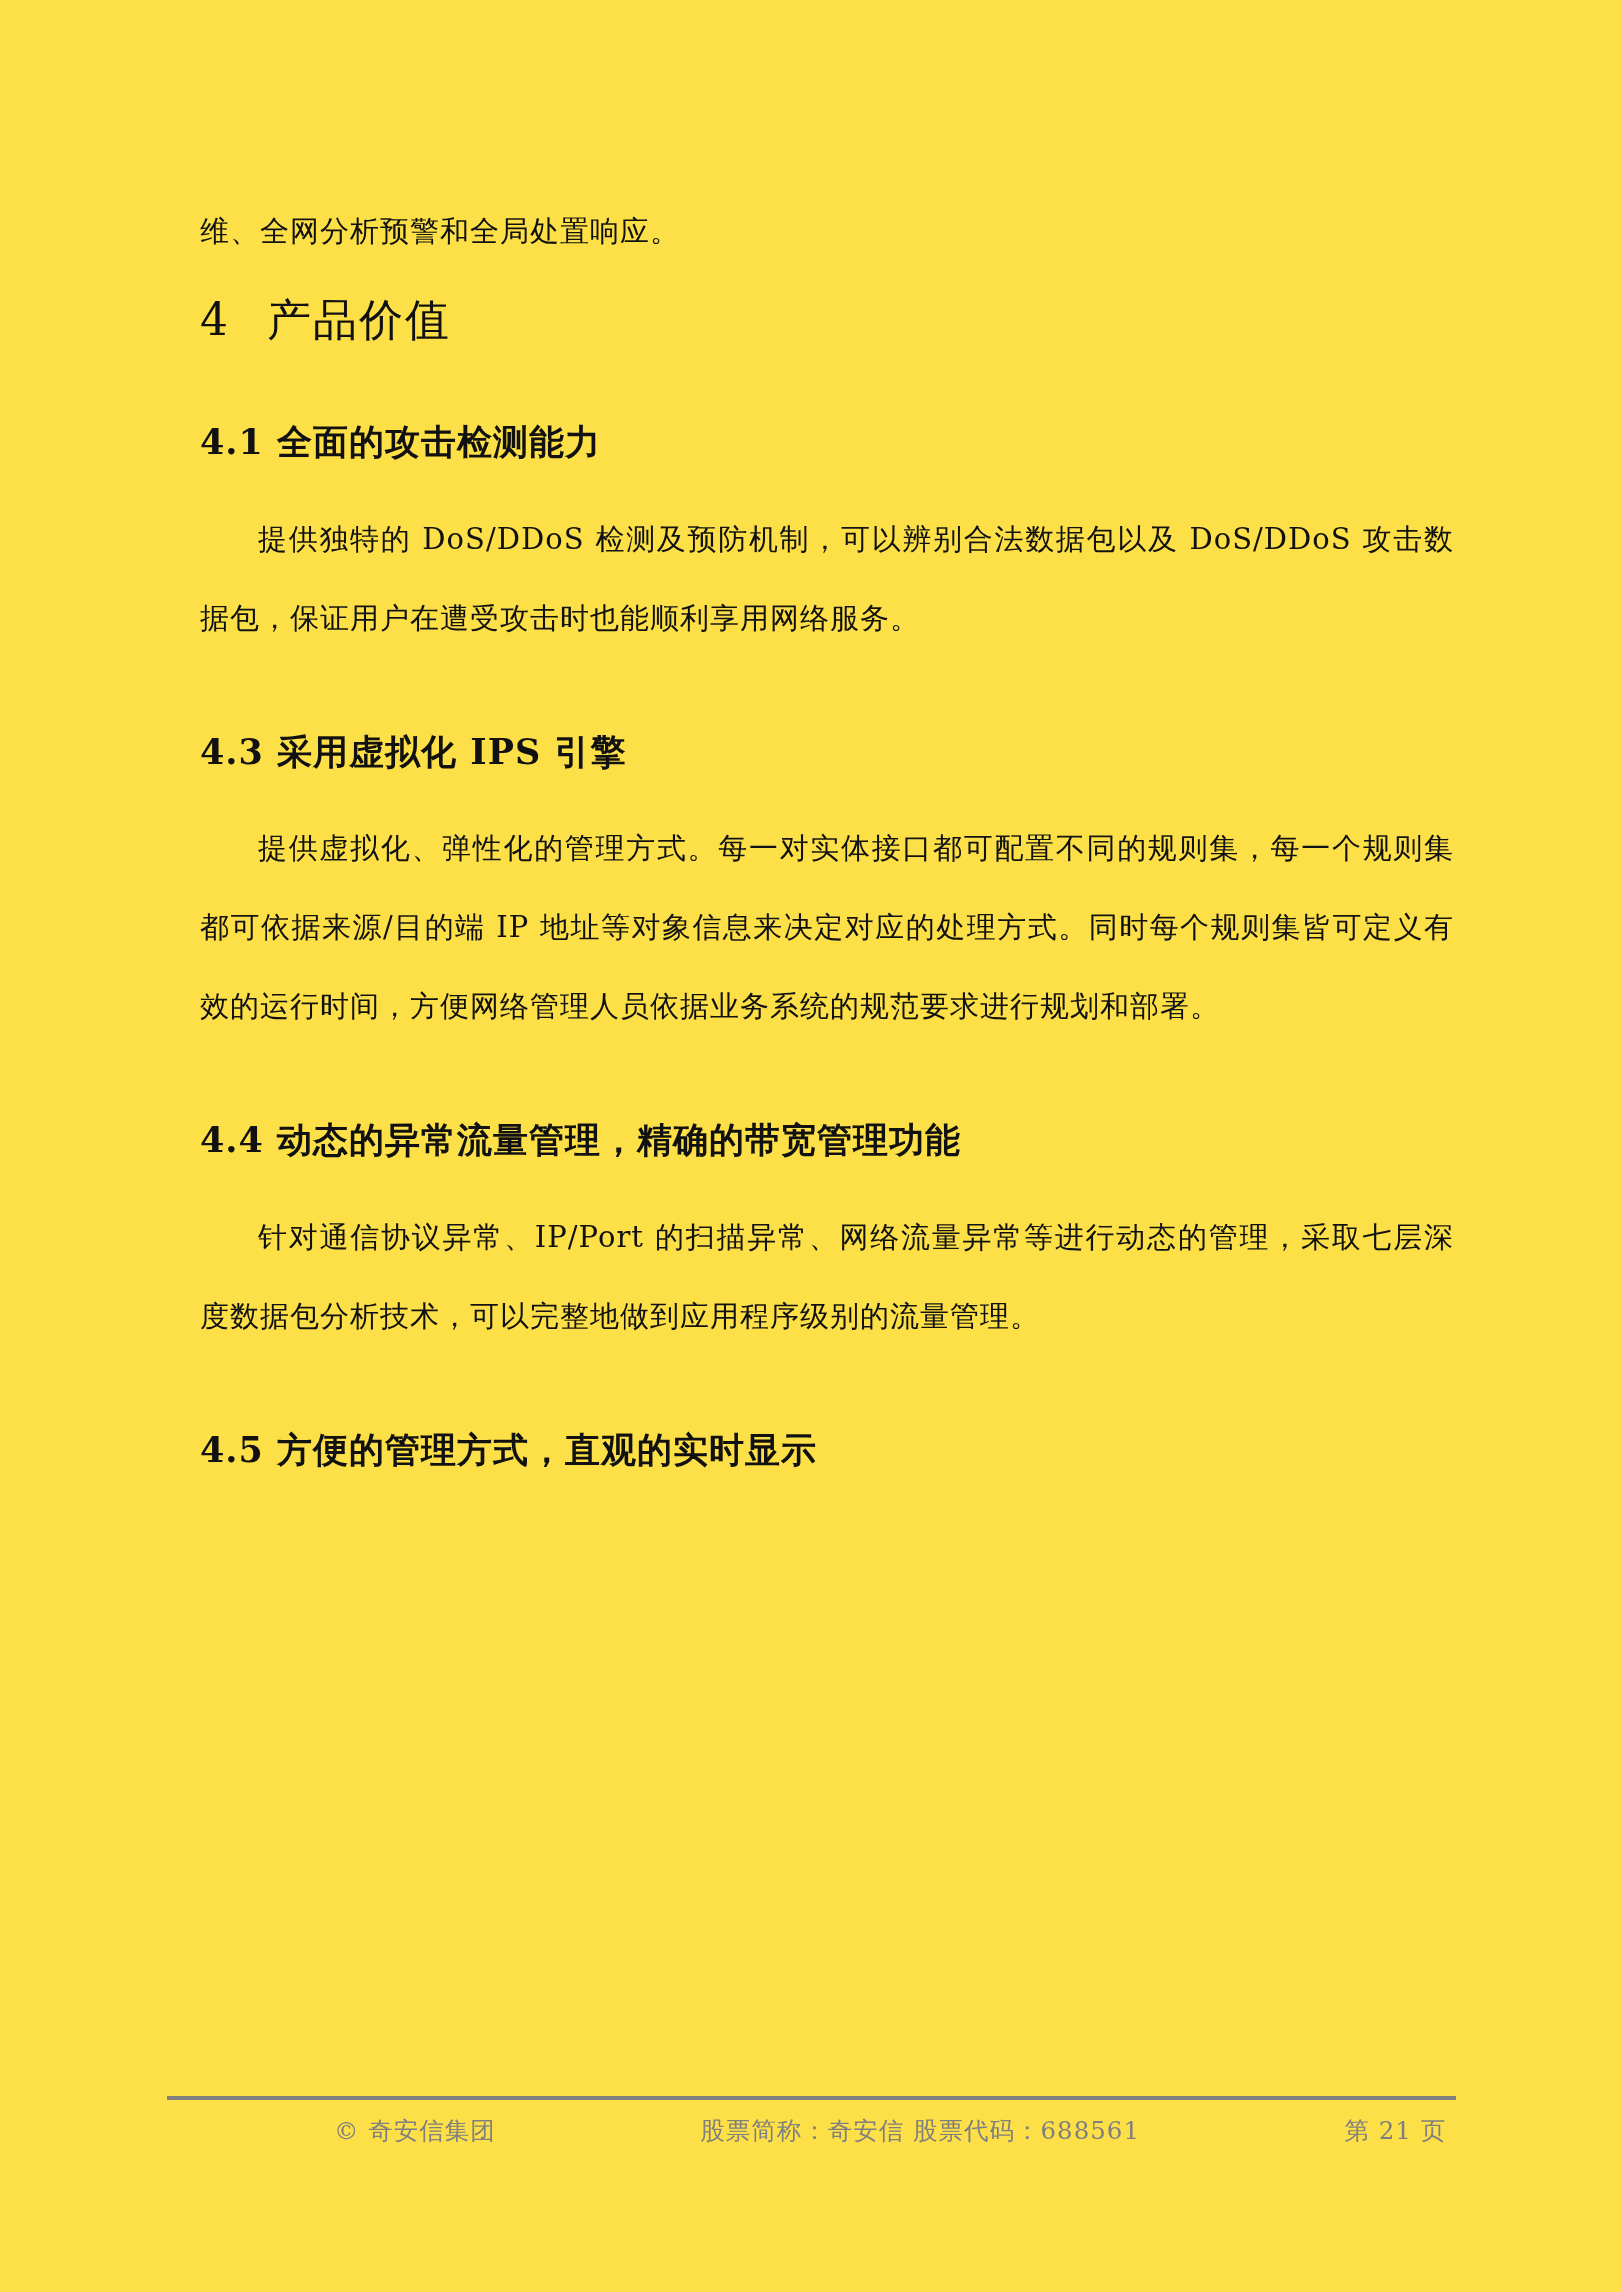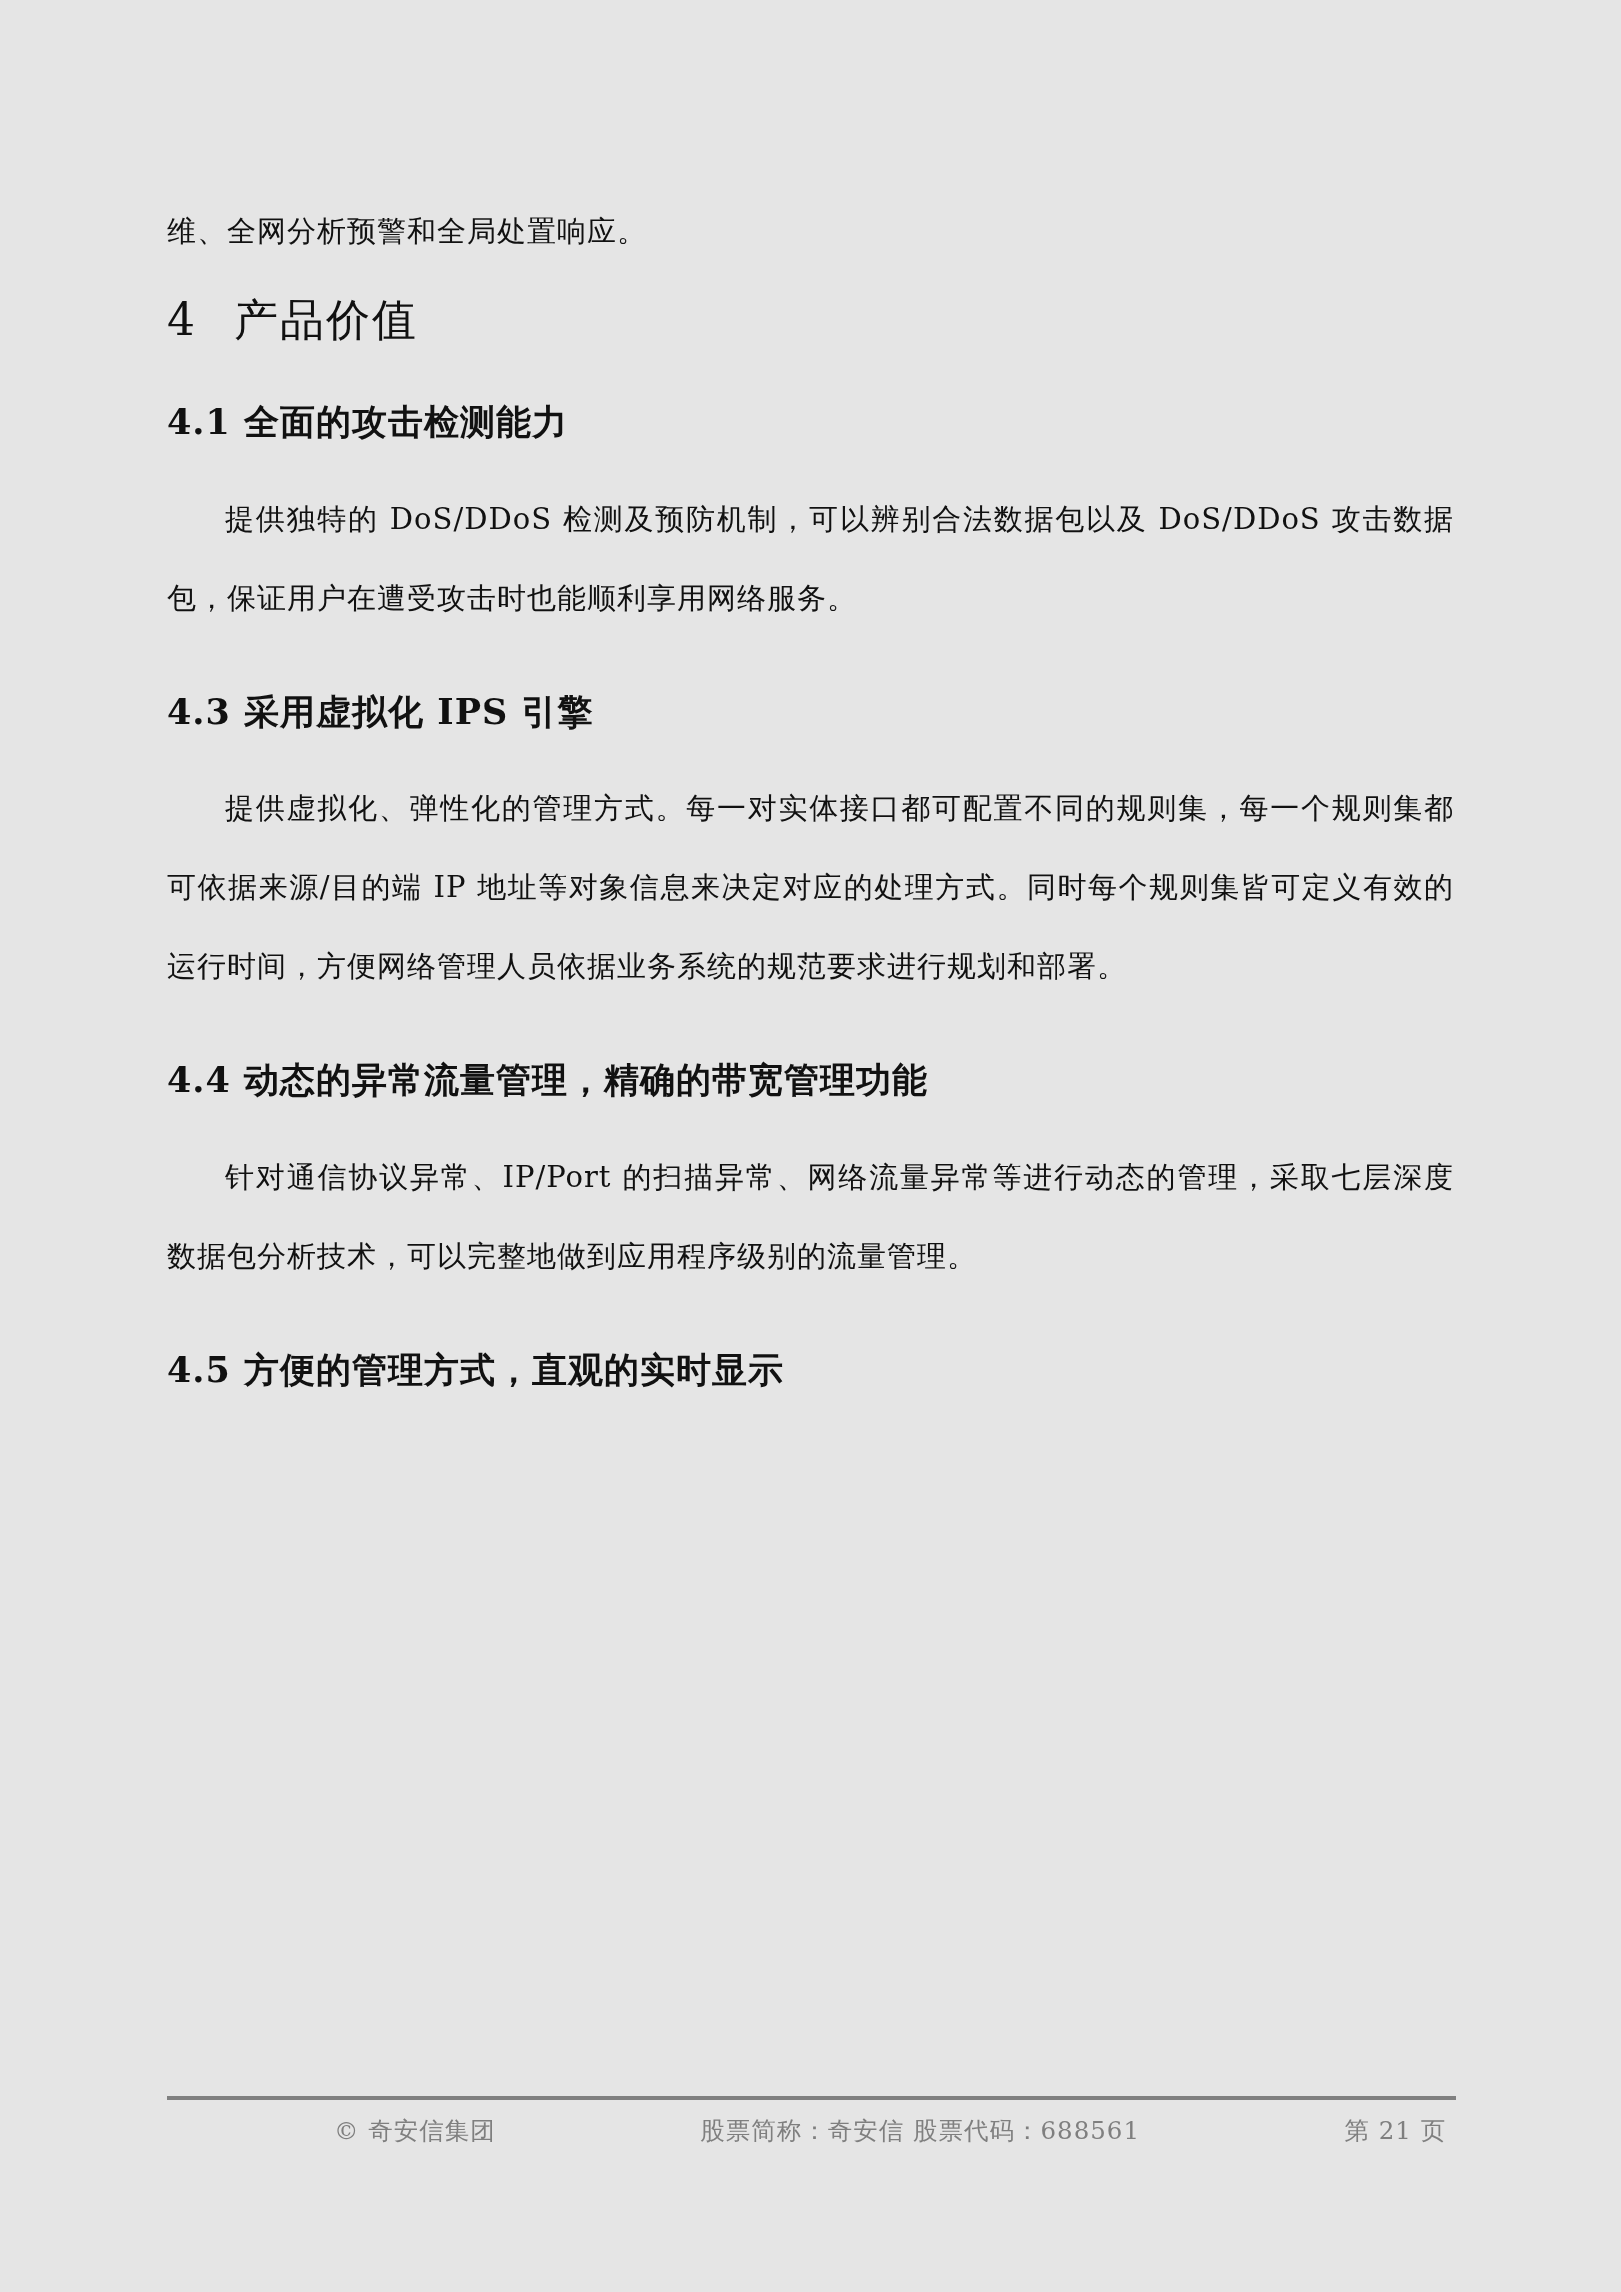--- a/index.html
+++ b/index.html
@@ -5,25 +5,26 @@
   html, body {
     margin: 0;
     padding: 0;
     background: #ffffff;
   }
   .page {
     position: relative;
     width: 1621px;
     height: 2293px;
     margin: 0 auto;
-    background: #e5e5e5;
+    background: #fde047;
     overflow: hidden;
     font-family: "DejaVu Serif", "Liberation Serif", serif;
     color: #111111;
     box-sizing: border-box;
+    padding-left: 33px;
   }
   .content {
     padding: 0 167px;
   }
   .intro {
     margin: 0;
     padding-top: 192px;
     font-size: 29px;
     line-height: 78px;
     letter-spacing: 1px;
@@ -32,21 +33,21 @@
     margin: 21px 0 0 0;
     font-size: 44px;
     font-weight: normal;
     line-height: 1.3;
     letter-spacing: 2px;
   }
   h1.chapter .chapter-num {
     margin-right: 37px;
   }
   h2.section {
-    margin: 51px 0 0 0;
+    margin: 71px 0 0 0;
     font-size: 35px;
     font-weight: bold;
     line-height: 1.3;
     letter-spacing: 1px;
   }
   p.body-para {
     margin: 35px 0 0 0;
     font-size: 29px;
     line-height: 79px;
     text-align: justify;

